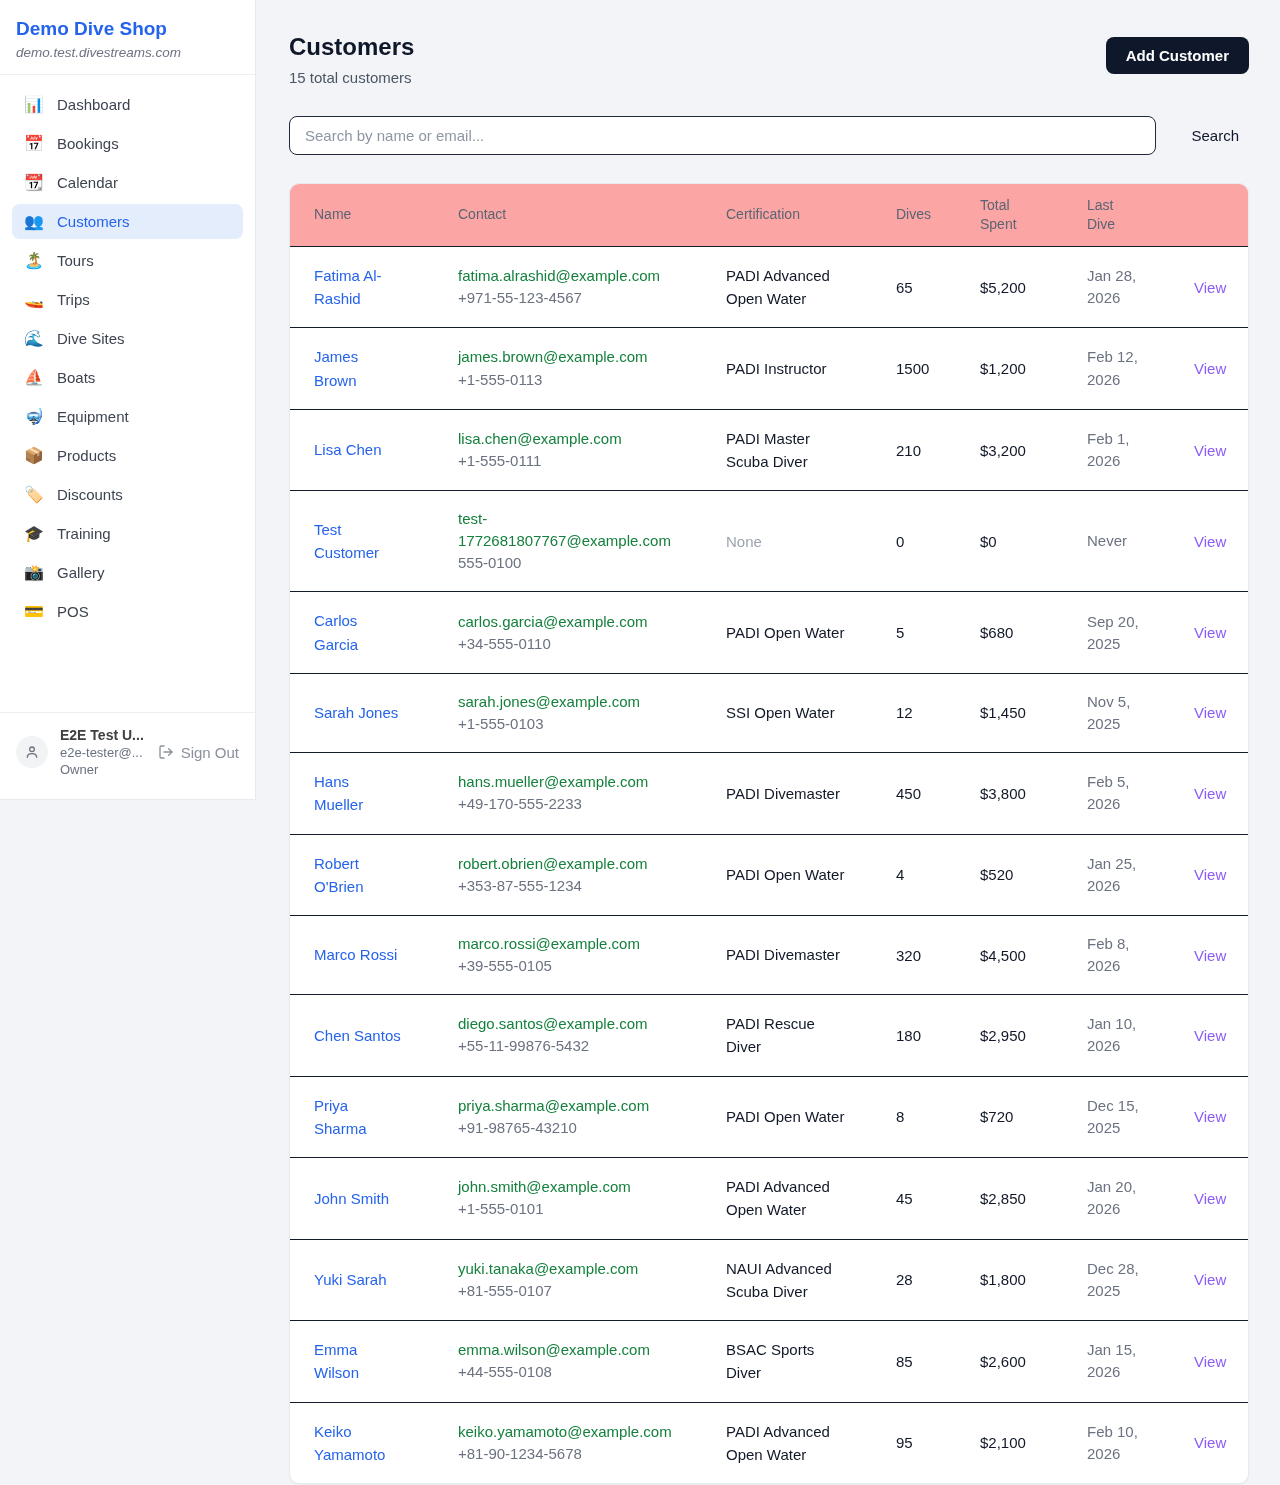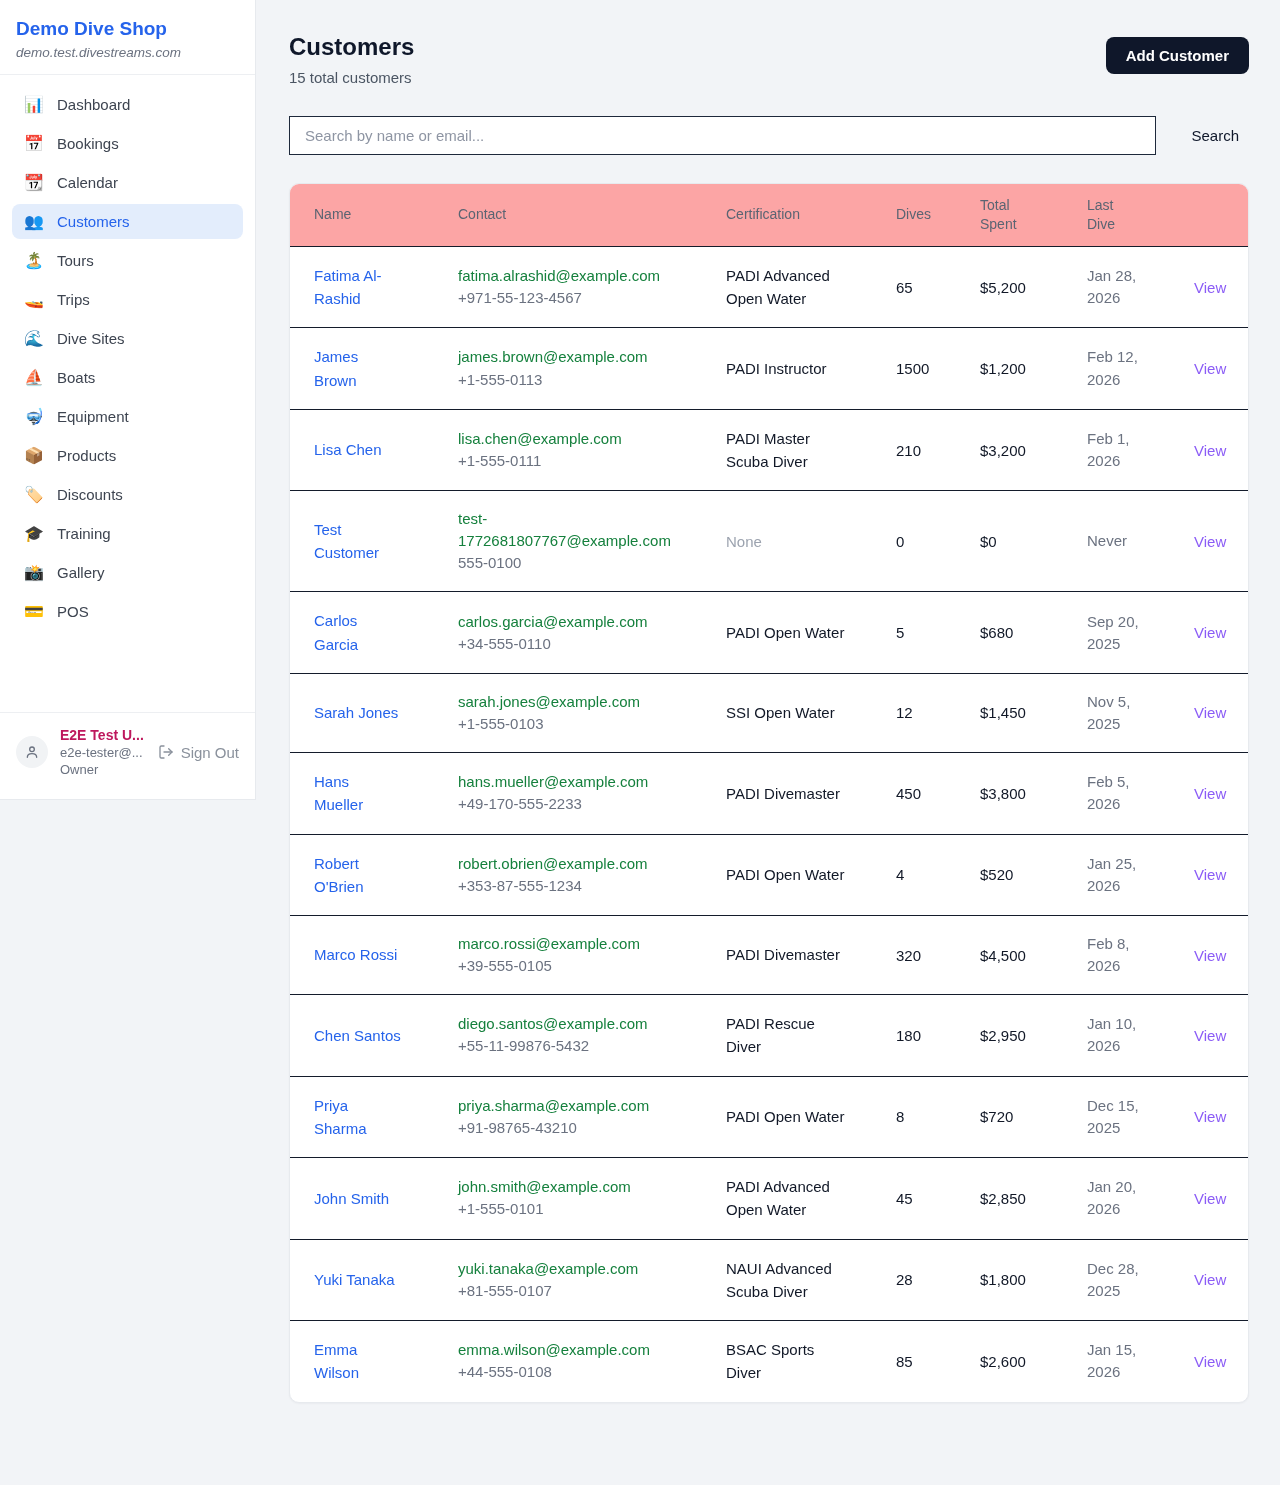--- a/index.html
+++ b/index.html
@@ -36,40 +36,40 @@
     border-top:1px solid #edeff2;
     padding:14px 16px 22px;
     display:flex; align-items:center; gap:12px;
   }
   .avatar {
     width:32px; height:32px; border-radius:50%;
     background:#f1f3f5; flex:0 0 auto;
     display:flex; align-items:center; justify-content:center;
   }
   .user-info { flex:1; min-width:0; }
-  .user-name { font-size:14px; font-weight:bold; color:#be185d; white-space:nowrap; }
+  .user-name { font-size:14px; font-weight:bold; color:#404040; white-space:nowrap; }
   .user-email, .user-role { font-size:13px; color:#6b7280; margin-top:2px; white-space:nowrap; }
   .signout {
     display:flex; align-items:center; gap:7px;
     color:#8a919c; font-size:15px; cursor:pointer; flex:0 0 auto;
   }
   
   .main { position:absolute; left:256px; top:0; right:0; padding:33px 31px 0 33px; }
   .page-header { display:flex; justify-content:space-between; align-items:flex-start; }
   .page-title { font-size:24px; font-weight:bold; color:#0f172a; }
   .page-sub { font-size:15px; color:#4b5563; margin-top:8px; }
   .add-btn {
     background:#0f172a; color:#ffffff; border:none; cursor:pointer;
     font-family:inherit; font-size:15px; font-weight:600;
     padding:10px 20px; border-radius:8px; margin-top:4px;
   }
   .search-row { display:flex; align-items:center; margin-top:30px; }
   .search-input {
     flex:1; height:39px; background:#ffffff;
-    border:1px solid #1e293b; border-radius:0;
+    border:1px solid #1e293b; border-radius:8px;
     padding:0 15px; font-family:inherit; font-size:15px; color:#111827;
   }
   .search-input::placeholder { color:#8e95a3; }
   .search-btn {
     background:none; border:none; cursor:pointer;
     font-family:inherit; font-size:15px; color:#0f172a;
     margin-left:25px; padding:8px 10px;
   }
   
   .card {
@@ -430,21 +430,21 @@
               <div class="cert">PADI Advanced Open Water</div>
             </td>
             <td class="col-dives dives">45</td>
             <td class="col-total total">$2,850</td>
             <td class="col-last">
               <div class="date">Jan 20, 2026</div>
             </td>
             <td class="col-view"><a class="view-link">View</a></td>
           </tr>
           <tr>
-            <td class="col-name"><a class="name-link">Yuki Tanaka</a></td>
+            <td class="col-name"><a class="name-link">Yuki Sarah</a></td>
             <td class="col-contact">
               <div class="email">yuki.tanaka@example.com</div>
               <div class="phone">+81-555-0107</div>
             </td>
             <td class="col-cert">
               <div class="cert">NAUI Advanced Scuba Diver</div>
             </td>
             <td class="col-dives dives">28</td>
             <td class="col-total total">$1,800</td>
             <td class="col-last">
@@ -458,19 +458,35 @@
               <div class="email">emma.wilson@example.com</div>
               <div class="phone">+44-555-0108</div>
             </td>
             <td class="col-cert">
               <div class="cert">BSAC Sports Diver</div>
             </td>
             <td class="col-dives dives">85</td>
             <td class="col-total total">$2,600</td>
             <td class="col-last">
               <div class="date">Jan 15, 2026</div>
+            </td>
+            <td class="col-view"><a class="view-link">View</a></td>
+          </tr>
+          <tr>
+            <td class="col-name"><a class="name-link">Keiko Yamamoto</a></td>
+            <td class="col-contact">
+              <div class="email">keiko.yamamoto@example.com</div>
+              <div class="phone">+81-90-1234-5678</div>
+            </td>
+            <td class="col-cert">
+              <div class="cert">PADI Advanced Open Water</div>
+            </td>
+            <td class="col-dives dives">95</td>
+            <td class="col-total total">$2,100</td>
+            <td class="col-last">
+              <div class="date">Feb 10, 2026</div>
             </td>
             <td class="col-view"><a class="view-link">View</a></td>
           </tr>
         </tbody>
     </table>
   </div>
 </div>
 
 </body></html>

